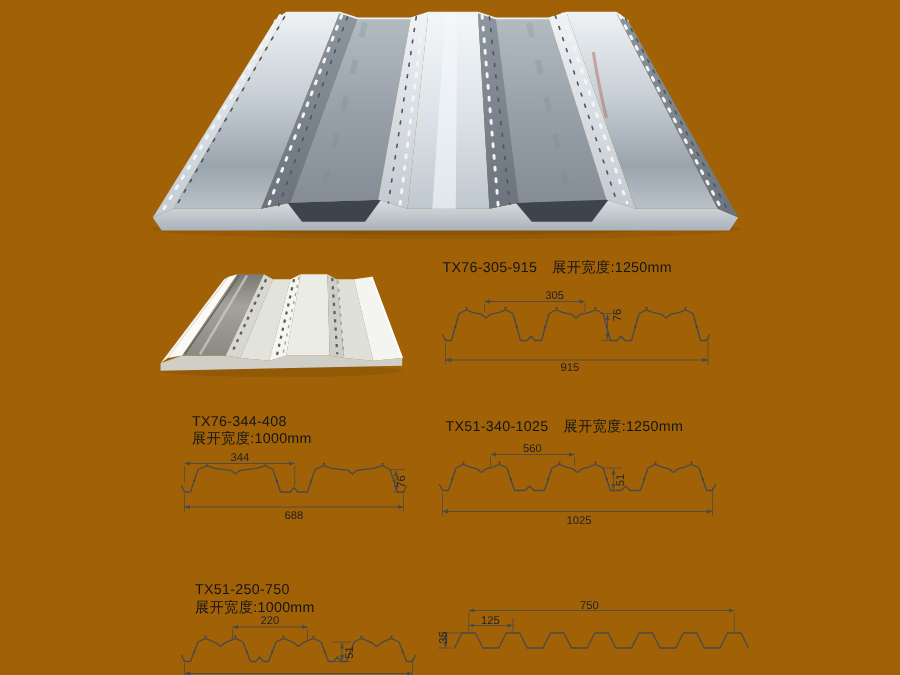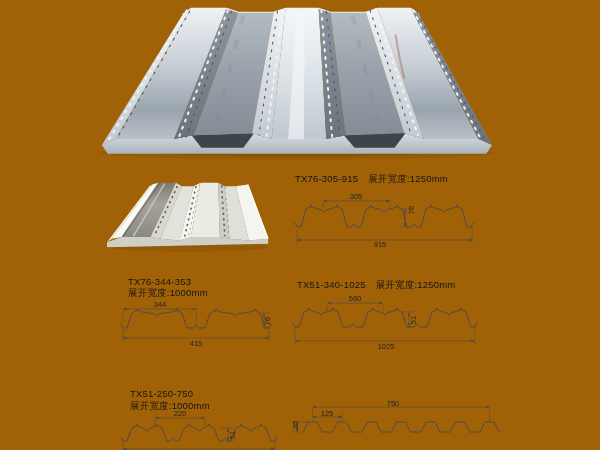--- a/index.html
+++ b/index.html
@@ -140,44 +140,44 @@
       <line class="dl" x1="35" y1="9" x2="102" y2="9" marker-start="url(#ah)" marker-end="url(#ah)"></line>
       <line class="ext" x1="35" y1="10.5" x2="35" y2="16"></line>
         <line class="ext" x1="102" y1="10.5" x2="102" y2="16"></line>
       <line class="dl" x1="117" y1="17.6" x2="117" y2="34.4" marker-start="url(#ah)" marker-end="url(#ah)"></line>
       <line class="ext" x1="112" y1="17" x2="123" y2="17"></line>
         <line class="ext" x1="113" y1="35" x2="123" y2="35"></line>
       <line class="dl" x1="9" y1="48" x2="184" y2="48" marker-start="url(#ah)" marker-end="url(#ah)"></line>
       <line class="ext" x1="9" y1="37" x2="9" y2="51"></line>
         <line class="ext" x1="184" y1="33" x2="184" y2="51"></line>
     </svg>
-    <div class="dim" style="left:48px;top:23px;">305</div>
+    <div class="dim" style="left:48px;top:23px;text-align:right;">305</div>
     <div class="dim rot" style="left:116px;top:36px;">76</div>
     <div class="dim" style="left:72px;top:71px;">915</div>
   </div>
 
   <div class="diag" style="left:110px;top:275px;width:175px;height:80px;">
-    <div class="t2" style="left:18px;top:1px;">TX76-344-353</div>
+    <div class="t2" style="left:18px;top:1px;">TX76-344-408</div>
     <div class="t2" style="left:18px;top:12px;">展开宽度:1000mm</div>
     <svg style="top:25px;" width="175" height="55" viewBox="0 0 175 55">
       <path class="profile" d="M11,24 L13,28 L17,28 L22,13 L28,10.4 L33,12.2 L44,13.6 L47,16 L50,13.6 L61,12.2 L67,10.4 L72,13 L77,28 L83.5,28 L86,25 L88.5,28 L95,28 L100,13 L106,10.4 L111,12.2 L122,13.6 L125,16 L128,13.6 L139,12.2 L145,10.4 L150,13 L155,28 L159,28 L161,24"></path>
       <path class="dots" d="M19.5,20.5h.01M28,9.2h.01M67,9.2h.01M74.5,20.5h.01M97.5,20.5h.01M106,9.2h.01M145,9.2h.01M152.5,20.5h.01"></path>
       <line class="dl" x1="13" y1="9" x2="86.5" y2="9" marker-start="url(#ah)" marker-end="url(#ah)"></line>
       <line class="ext" x1="13" y1="10.5" x2="13" y2="22"></line>
         <line class="ext" x1="86.5" y1="10.5" x2="86.5" y2="24"></line>
       <line class="dl" x1="154" y1="13.6" x2="154" y2="27.4" marker-start="url(#ah)" marker-end="url(#ah)"></line>
       <line class="ext" x1="150" y1="13" x2="160" y2="13"></line>
         <line class="ext" x1="152" y1="28" x2="160" y2="28"></line>
       <line class="dl" x1="13" y1="38" x2="159" y2="38" marker-start="url(#ah)" marker-end="url(#ah)"></line>
       <line class="ext" x1="13" y1="29" x2="13" y2="41"></line>
         <line class="ext" x1="159" y1="29" x2="159" y2="41"></line>
     </svg>
     <div class="dim" style="left:30px;top:26px;">344</div>
     <div class="dim rot" style="left:150px;top:42px;">76</div>
-    <div class="dim" style="left:66px;top:65px;">415</div>
+    <div class="dim" style="left:66px;top:65px;">688</div>
   </div>
 
   <div class="diag" style="left:288px;top:277px;width:200px;height:78px;">
     <div class="t1" style="left:9px;top:2px;"><span>TX51-340-1025</span><span class="sub">展开宽度:1250mm</span></div>
     <svg style="top:17px;" width="200" height="60" viewBox="0 0 200 60">
       <path class="profile" d="M5,29 L7,33 L11,33 L16,18 L21,15.6 L25,17.2 L30,18.6 L33,21 L36,18.6 L41,17.2 L45,15.6 L50,18 L55,33 L62,33 L65,30 L68,33 L75,33 L80,18 L85,15.6 L89,17.2 L94,18.6 L97,21 L100,18.6 L105,17.2 L109,15.6 L114,18 L119,33 L126,33 L129,30 L132,33 L139,33 L144,18 L149,15.6 L153,17.2 L158,18.6 L161,21 L164,18.6 L169,17.2 L173,15.6 L178,18 L183,33 L187,33 L189,29"></path>
       <path class="dots" d="M13.5,25.5h.01M21,14.4h.01M45,14.4h.01M52.5,25.5h.01M77.5,25.5h.01M85,14.4h.01M109,14.4h.01M116.5,25.5h.01M141.5,25.5h.01M149,14.4h.01M173,14.4h.01M180.5,25.5h.01"></path>
       <line class="dl" x1="39" y1="9" x2="95" y2="9" marker-start="url(#ah)" marker-end="url(#ah)"></line>
       <line class="ext" x1="39" y1="10.5" x2="39" y2="17"></line>
         <line class="ext" x1="95" y1="10.5" x2="95" y2="17"></line>

